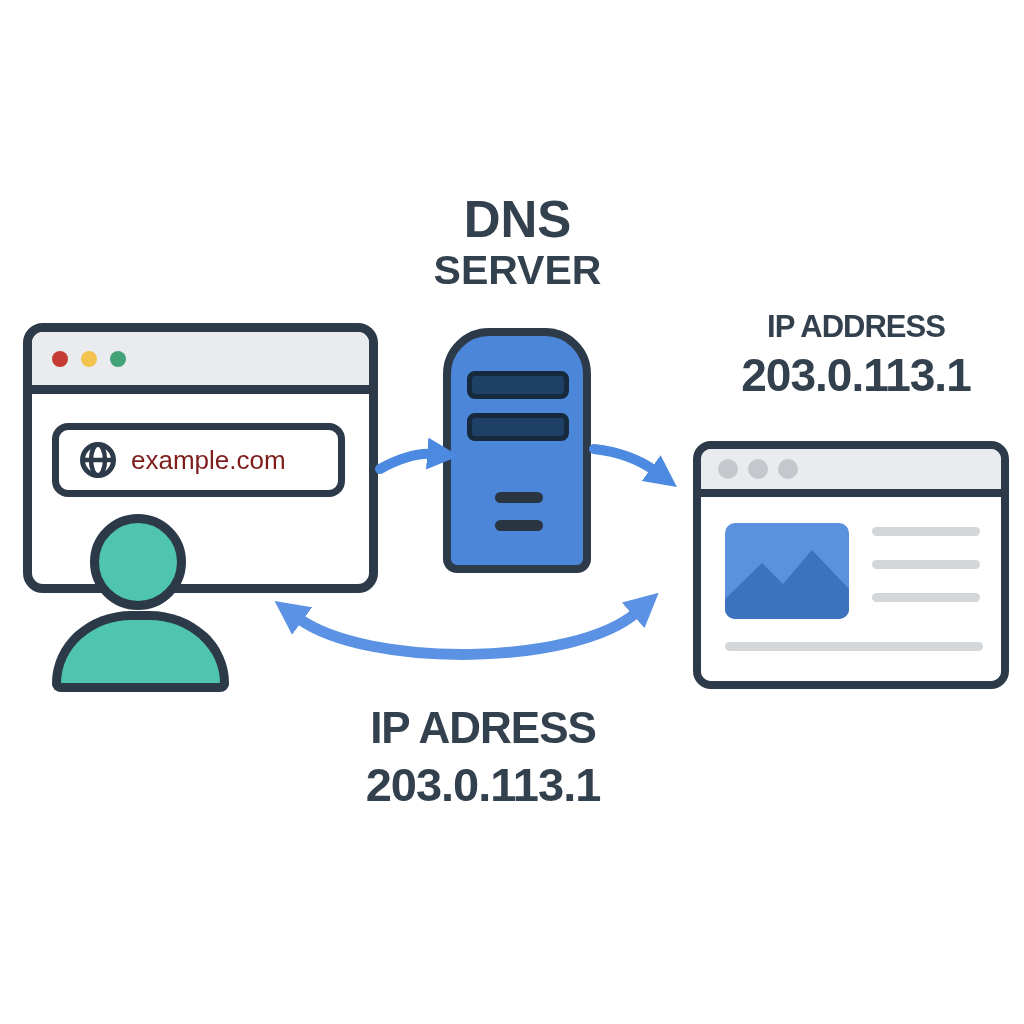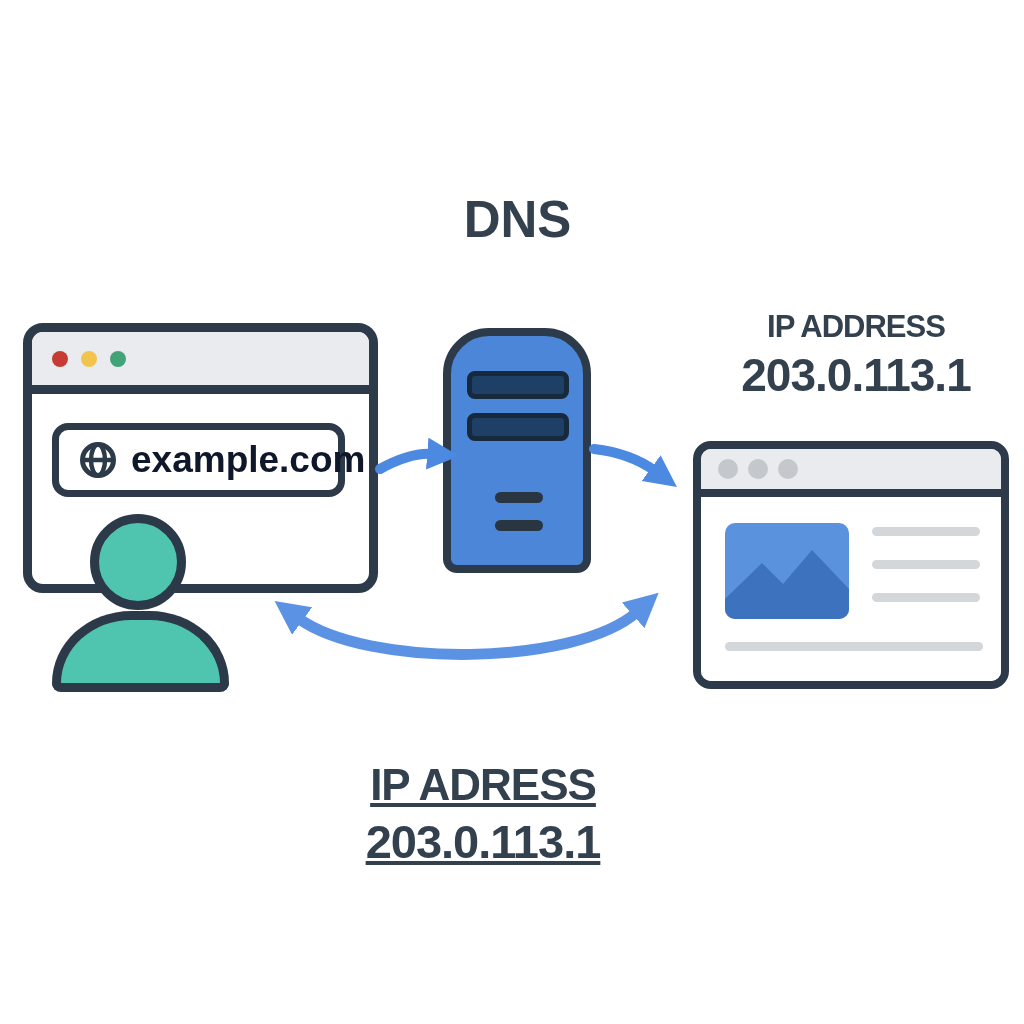--- a/index.html
+++ b/index.html
@@ -9,21 +9,21 @@
   }
 
   
   .diagram-label { position:absolute; text-align:center; color:#33404e; font-weight:bold; }
   .lbl-dns   { left:365px; top:192px;  width:305px; }
   .lbl-dns .l1 { font-size:51px; line-height:1.08; letter-spacing:0px; }
   .lbl-dns .l2 { font-size:41px; line-height:1.15; letter-spacing:0px; }
   .lbl-ip-right { left:700px; top:307px; width:312px; }
   .lbl-ip-right .l1 { font-size:31px; line-height:1.3; letter-spacing:-1px; }
   .lbl-ip-right .l2 { font-size:46px; line-height:1.22; letter-spacing:-1px; }
-  .lbl-ip-bottom { left:327px; top:756px; width:312px;text-decoration:underline; }
+  .lbl-ip-bottom { left:327px; top:699px; width:312px; }
   .lbl-ip-bottom .l1 { font-size:44px; line-height:1.3; letter-spacing:-1px; }
   .lbl-ip-bottom .l2 { font-size:47px; line-height:1.25; letter-spacing:-1px; }
 
   
   .window {
     position:absolute; box-sizing:border-box; background:#ffffff;
     border:9px solid #2d3a4a; border-radius:20px; overflow:hidden;
   }
   .win-left  { left:23px;  top:323px; width:355px; height:270px; }
   .win-right { left:693px; top:441px; width:316px; height:248px; border-width:8px; border-radius:18px; }
@@ -41,21 +41,21 @@
   .dot-red    { background:#c63b33; }
   .dot-yellow { background:#f3c44d; }
   .dot-green  { background:#41a377; }
 
   
   .address-bar {
     position:absolute; left:20px; top:91px; width:293px; height:74px;
     box-sizing:border-box; border:7px solid #2d3a4a; border-radius:16px; background:#fff;
     display:flex; align-items:center; gap:13px; padding-left:19px;
   }
-  .address-text { font-size:37px; font-weight:700; color:#0f172a; letter-spacing:0px; }
+  .address-text { font-size:26px; font-weight:400; color:#7f1d1d; letter-spacing:0px; }
 
   
   .page-content { position:absolute; left:0; right:0; top:48px; bottom:0; background:#fff; }
   .image-placeholder {
     position:absolute; left:24px; top:26px; width:124px; height:96px;
     border-radius:10px; background:#5b92dd; overflow:hidden;
   }
   .skeleton-line { position:absolute; height:9px; border-radius:5px; background:#d4d7da; }
   .sk-1 { left:171px; top:30px;  width:108px; }
   .sk-2 { left:171px; top:63px;  width:108px; }
@@ -94,20 +94,21 @@
   
   .arrows { position:absolute; left:0; top:0; z-index:6; pointer-events:none; }
 </style>
 </head>
 <body>
 
 <div class="canvas">
 
   <div class="diagram-label lbl-dns">
     <div class="l1">DNS</div>
+    <div class="l2">SERVER</div>
   </div>
 
   <div class="diagram-label lbl-ip-right">
     <div class="l1">IP ADDRESS</div>
     <div class="l2">203.0.113.1</div>
   </div>
 
   <div class="diagram-label lbl-ip-bottom">
     <div class="l1">IP ADRESS</div>
     <div class="l2">203.0.113.1</div>

